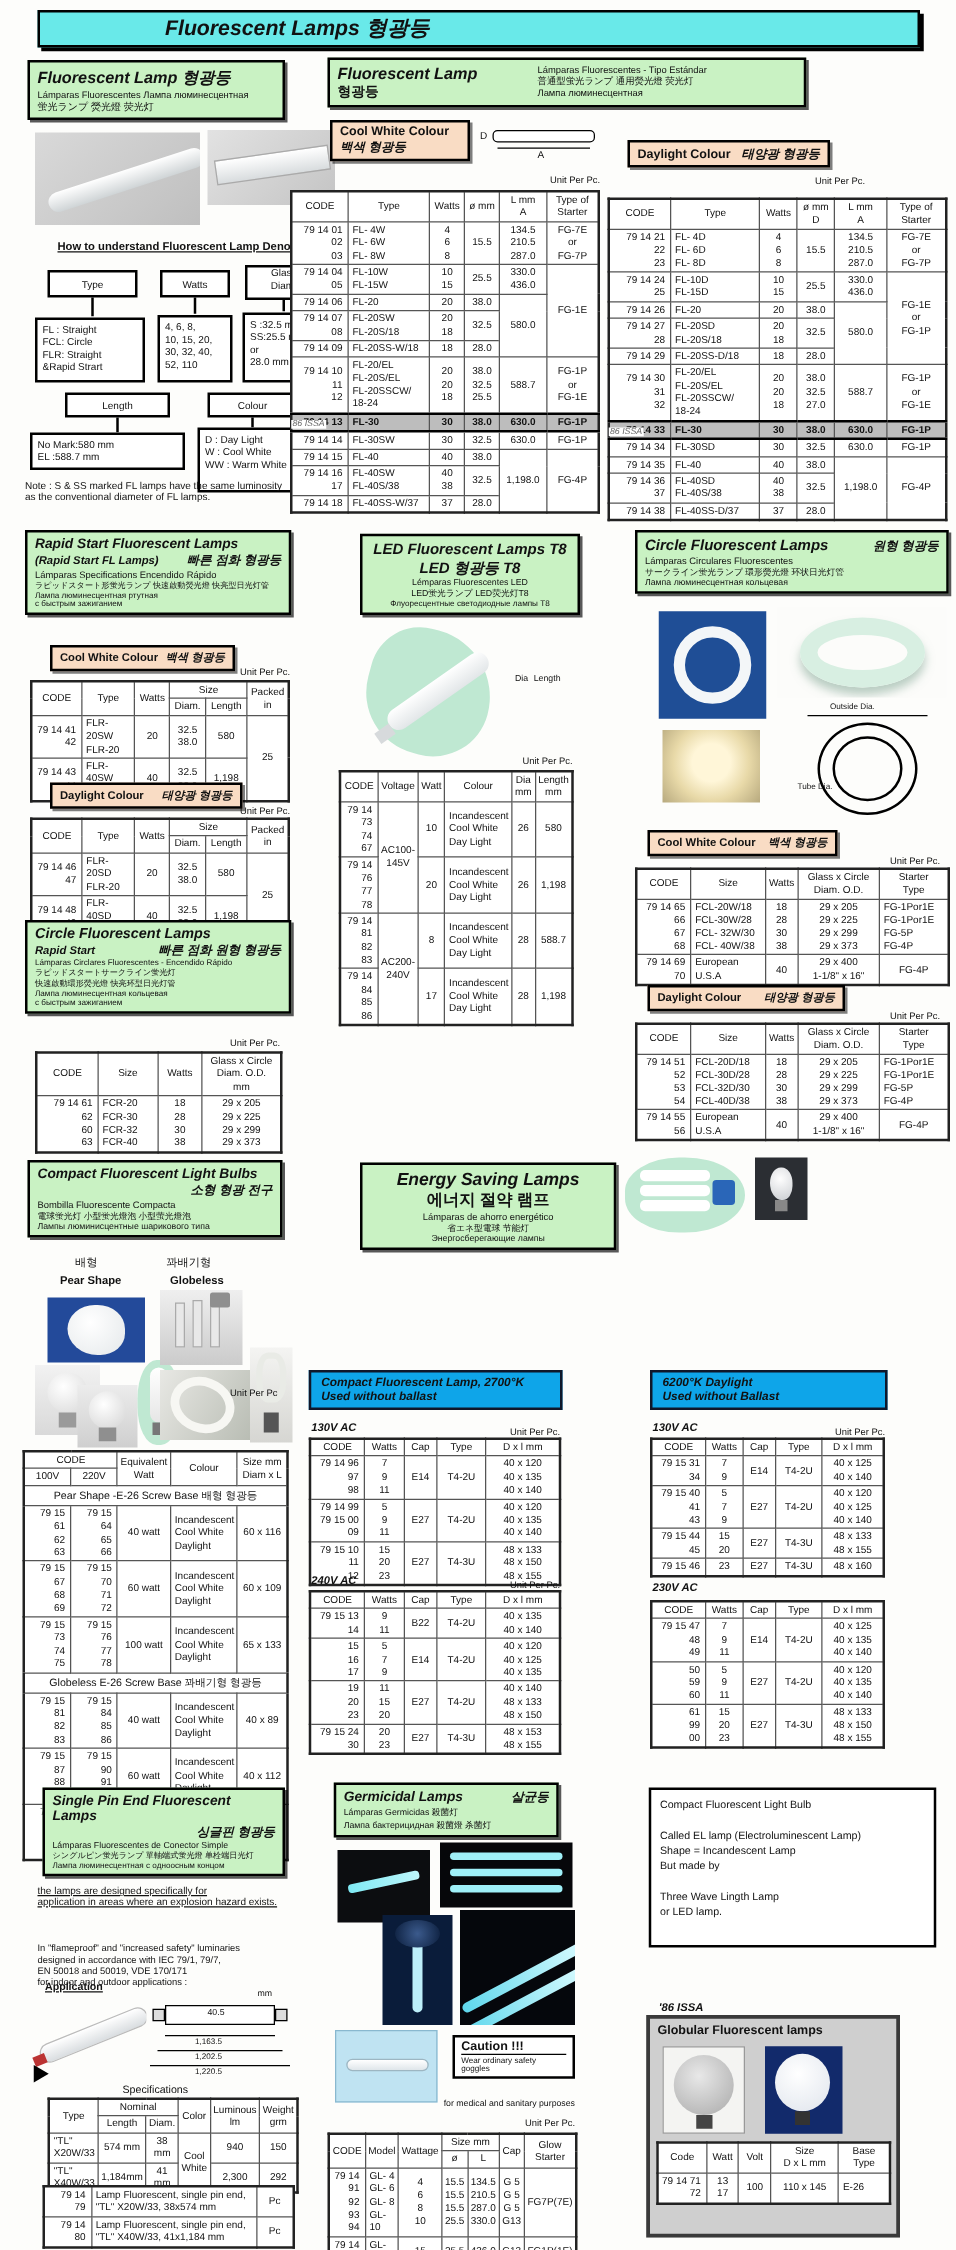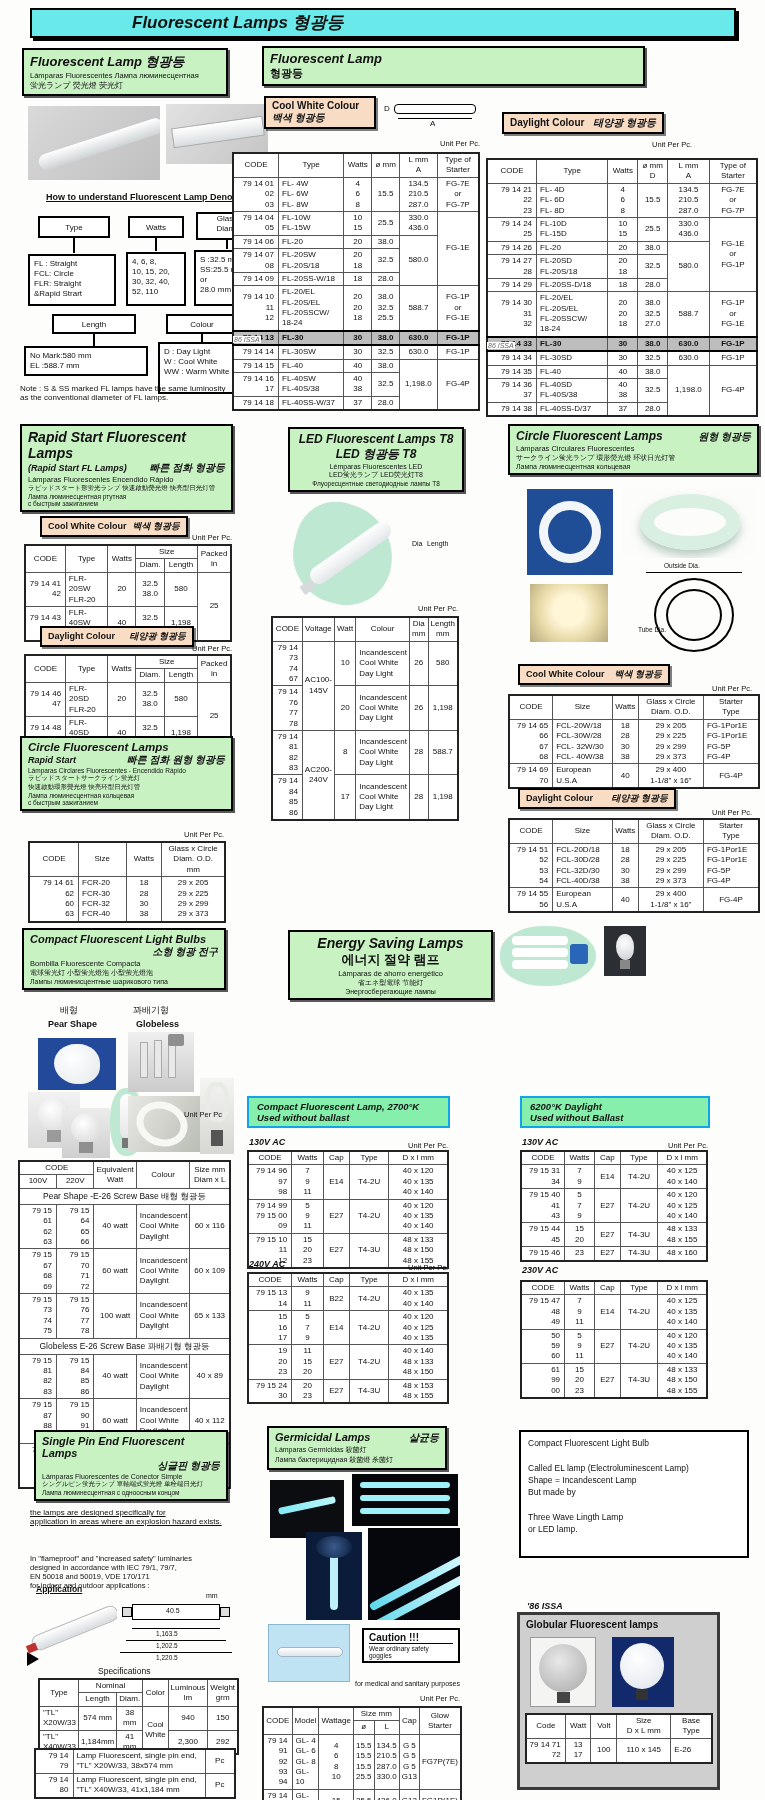--- a/index.html
+++ b/index.html
@@ -9,21 +9,21 @@
 .abs{position:absolute}
 .ml{white-space:pre-line}
 .ttl{font-weight:bold;font-style:italic}
 .b{font-weight:bold}
 .i{font-style:italic}
 .ctr{text-align:center}
 .rt{text-align:right}
 .s65{font-size:6.5px}.s7{font-size:7px}.s75{font-size:7.5px}.s8{font-size:8px}.s85{font-size:8.5px}.s9{font-size:9px}.s10{font-size:10px}.s11{font-size:11px}.s12{font-size:12px}.s13{font-size:13px}.s14{font-size:14px}.s17{font-size:17px}
 .green{background:#c9f2c3;border:2px solid #000;box-shadow:2px 2px 0 rgba(0,0,0,.65);padding:3px 6px}
 .pink{background:#f9dcc4;border:2px solid #000;box-shadow:2px 2px 0 rgba(0,0,0,.5);padding:2px 6px}
-.grayhd{background:#86efac;border:2px solid #0ea5e9;padding:3px 8px}
+.grayhd{background:#0ea5e9;border:2px solid #0f172a;padding:3px 8px}
 .whitebox{background:#fff;border:2px solid #000;padding:5px 7px}
 .unit{font-size:7.5px;text-align:right}
 .issa{font-size:7px;color:#666;font-style:italic;background:#fff;padding:0 1px}
 .tbl table{width:100%;border-collapse:collapse;background:#fff;border:2px solid #222}
 .tbl td,.tbl th{border:1px solid #555;font-size:8px;text-align:center;vertical-align:middle;white-space:pre-line;padding:1px 2px;line-height:1.3;font-weight:normal;color:#111}
 .tbl th{background:#fff}
 .tbl td.code{text-align:right;padding-right:4px}
 .tbl td.l{text-align:left;padding-left:3px}
 .tbl td.sub{text-align:center;font-size:8.5px;padding:2px;border-left:2px solid #222;border-right:2px solid #222}
 .tbl tr.hl td{background:#bdbdbd;border-top:2px solid #000;border-bottom:2px solid #000;font-weight:bold}
@@ -88,20 +88,25 @@
 W   : Cool White
 WW : Warm White</div>
   <div class="abs ml s8" style="left:20px;top:384px;width:260px">Note : S &amp; SS marked FL lamps have the same luminosity
            as the conventional diameter of FL lamps.</div>
 
   <div class="abs green" style="left:262px;top:46px;width:383px;display:flex;gap:10px">
     <div style="width:150px">
       <div class="ttl s13">Fluorescent Lamp</div>
       <div class="b s11">형광등</div>
     </div>
+    <div style="flex:1">
+      <div class="s75">Lámparas Fluorescentes - Tipo Estándar</div>
+      <div class="s75">普通型蛍光ランプ    通用熒光燈  荧光灯</div>
+      <div class="s75">Лампа люминесцентная</div>
+    </div>
   </div>
 
   <div class="abs pink" style="left:264px;top:96px;width:112px">
     <div class="b s10">Cool White Colour</div>
     <div class="b i s10">백색 형광등</div>
   </div>
   <div class="abs" style="left:384px;top:102px;width:100px;height:34px">
     <span class="abs s8" style="left:0;top:2px">D</span>
     <div class="abs" style="left:10px;top:2px;width:82px;height:10px;border:1px solid #000;border-radius:4px;background:#fff"></div>
     <div class="abs" style="left:14px;top:16px;width:74px;border-top:1px solid #000"></div>
@@ -387,26 +392,26 @@
             <td class="l">FL-40SS-D/37</td>
             <td>37</td>
             <td>28.0</td>
           </tr>
         </tbody>
       </table>
     </div>
   <div class="abs issa" style="left:487px;top:342px">86 ISSA</div>
 
   <div class="abs green" style="left:20px;top:424px;width:213px">
-    <div class="ttl" style="font-size:14px">Rapid Start Fluorescent Lamps</div>
+    <div class="ttl" style="font-size:11px">Rapid Start Fluorescent Lamps</div>
     <div class="flexrow">
         <span class="ttl s9">(Rapid Start FL Lamps)</span>
         <span class="b i s10">빠른 점화 형광등</span>
       </div>
-    <div class="s75">Lámparas Fluorescenles Encendido Rápido</div>
+    <div class="s75">Lámparas Specifications Encendido Rápido</div>
     <div class="s65">ラピッドスタート形蛍光ランプ  快速啟動熒光燈  快亮型日光灯管</div>
     <div class="s65 ml">Лампа люминесцентная ртутная
 с быстрым зажиганием</div>
   </div>
   <div class="abs pink flexrow" style="left:40px;top:516px;width:148px;gap:6px">
     <span class="b s9">Cool White Colour</span>
     <span class="b i s9">백색 형광등</span>
   </div>
   <div class="abs unit" style="left:160px;top:533px;width:72px">Unit Per Pc.</div>
   <div class="abs tbl" style="left:24px;top:544px;width:208px">

